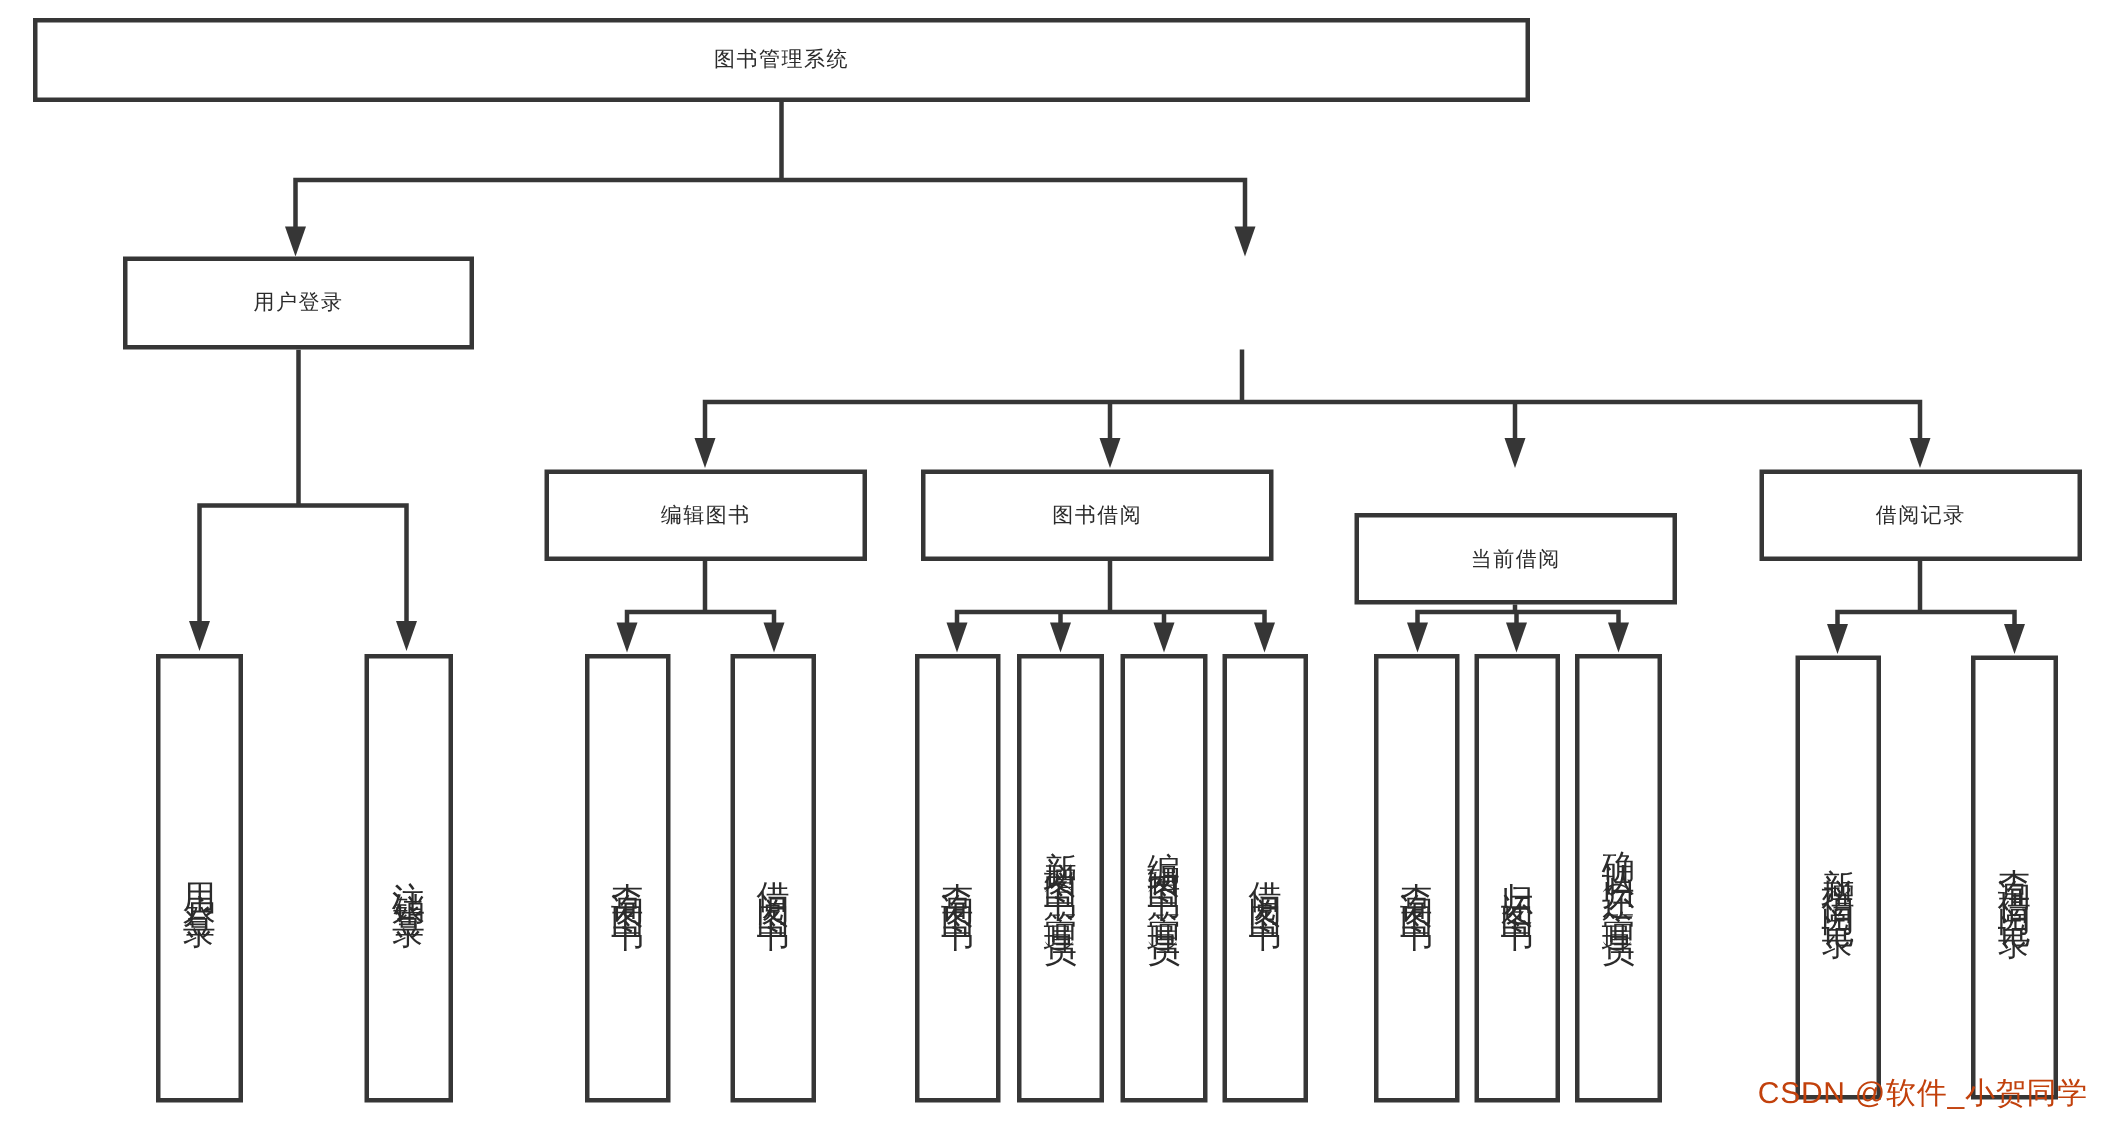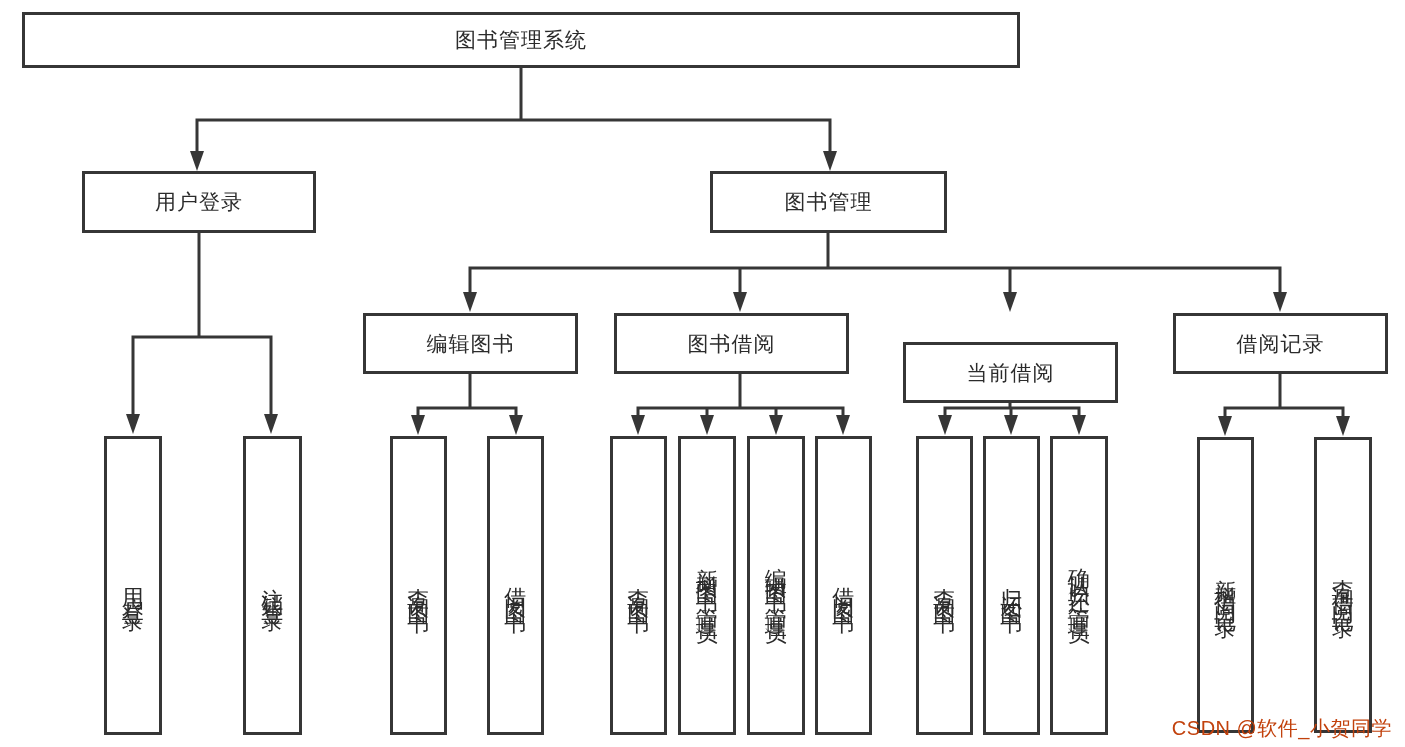--- a/index.html
+++ b/index.html
@@ -7,21 +7,21 @@
   body {
     width:1405px; height:747px; position:relative; overflow:hidden;
     font-family:"Liberation Sans", sans-serif; color:#2b2b2b;
   }
   .stage { position:absolute; left:0; top:0; width:1405px; height:747px; }
   svg.wires { position:absolute; left:0; top:0; z-index:1; }
   .box {
     position:absolute; background:#ffffff; border:3px solid #363636;
     display:flex; align-items:center; justify-content:center; z-index:2;
   }
-  .box.h { font-size:21px; letter-spacing:1px; white-space:nowrap; }
+  .box.h { font-size:14px; letter-spacing:1px; white-space:nowrap; }
   .box.v span {
     writing-mode:vertical-rl; text-orientation:mixed;
     font-size:22px; letter-spacing:8px; line-height:1.25;
   }
   .watermark {
     position:absolute; right:13px; bottom:5px; z-index:3;
     font-size:20px; color:#c2410c; letter-spacing:0.5px; white-space:nowrap;
   }
 </style>
 </head>
@@ -61,23 +61,20 @@
       <polygon points="1336,416 1350,416 1343,436"></polygon>
     </g>
   </svg>
 
   <div class="box h" style="left:22px; top:12px; width:998px; height:56px;">
     <span>图书管理系统</span>
   </div>
 
   <div class="box h" style="left:82px; top:171px; width:234px; height:62px;">
     <span>用户登录</span>
-  </div>
-  <div class="box h" style="left:710px; top:171px; width:237px; height:62px;">
-    <span>图书管理</span>
   </div>
 
   <div class="box h" style="left:363px; top:313px; width:215px; height:61px;">
     <span>编辑图书</span>
   </div>
   <div class="box h" style="left:614px; top:313px; width:235px; height:61px;">
     <span>图书借阅</span>
   </div>
   <div class="box h" style="left:903px; top:313px; width:215px; height:61px;margin-top:29px;">
     <span>当前借阅</span>

